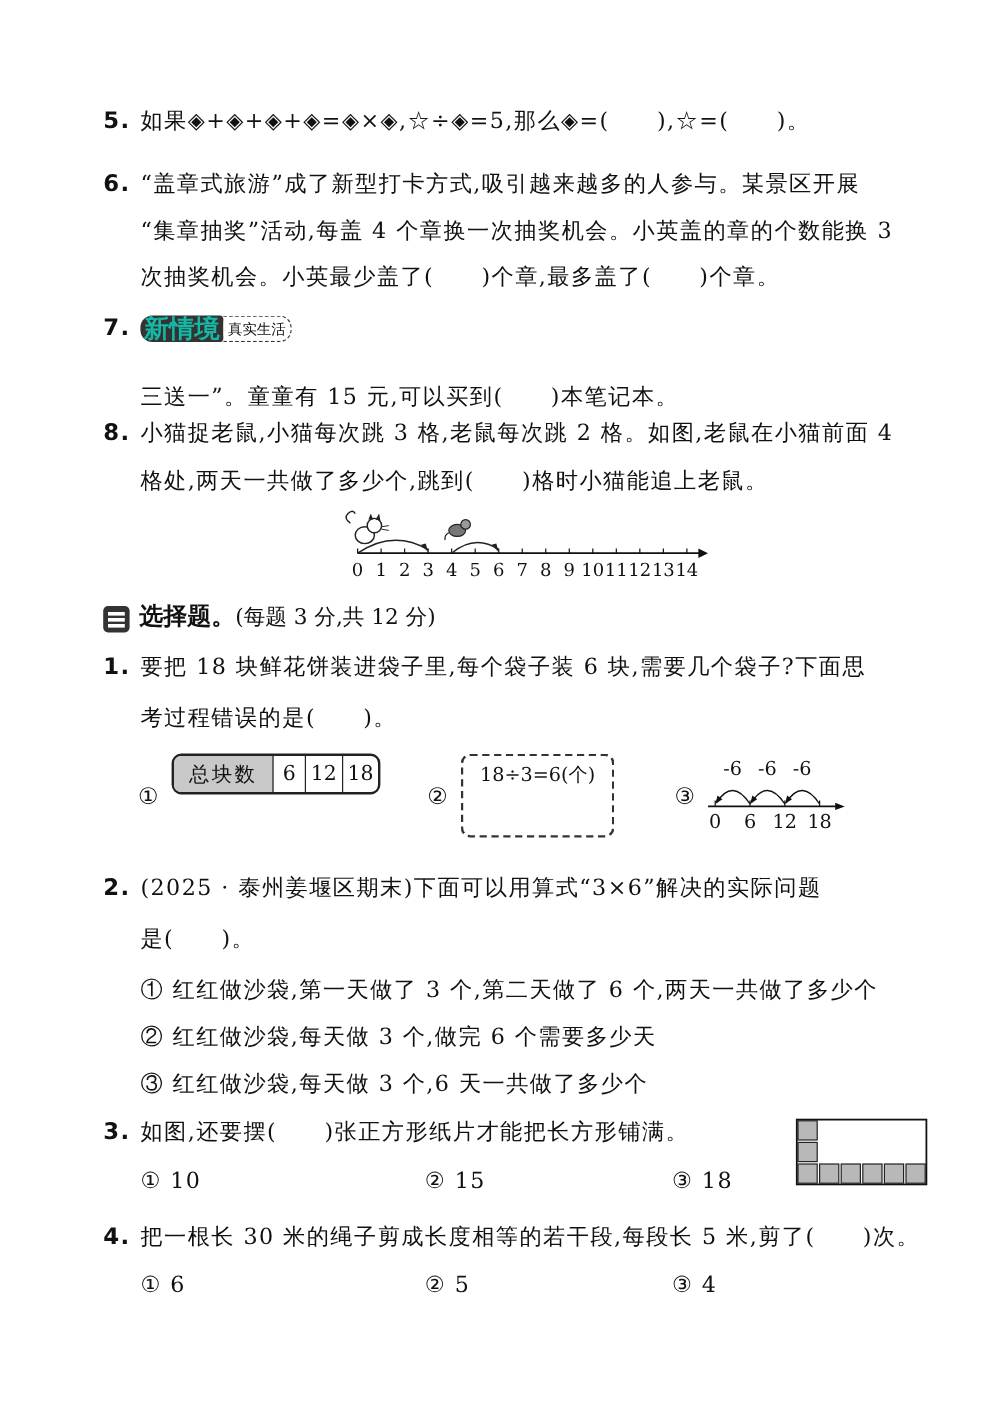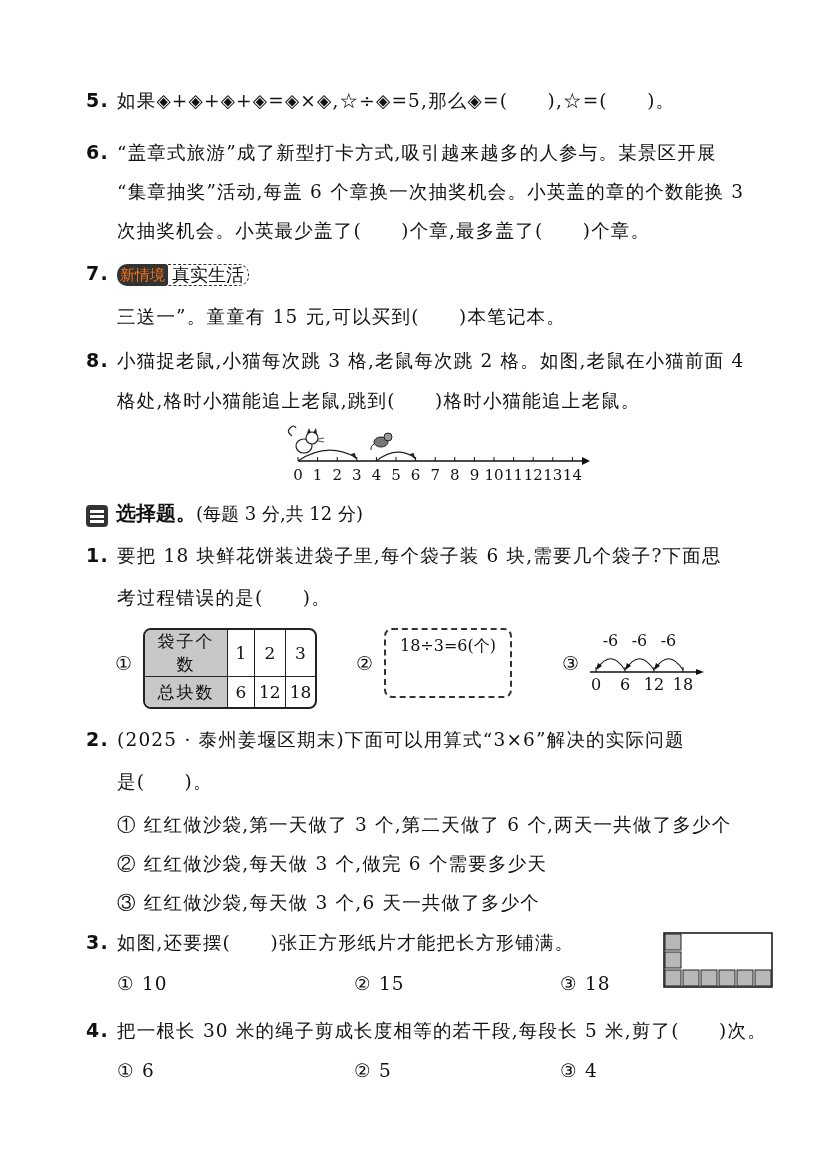--- a/index.html
+++ b/index.html
@@ -3,23 +3,23 @@
 <meta charset="utf-8">
 <style>
   html, body { margin:0; padding:0; background:#fff; }
   body { width:826px; height:1168px; position:relative; overflow:hidden;
          font-family:"DejaVu Serif","Liberation Serif",serif; color:#111; }
   .abs { position:absolute; }
   .line { position:absolute; left:0; font-size:18.5px; letter-spacing:1.2px; white-space:nowrap; }
   .num { font-family:"DejaVu Sans","Liberation Sans",sans-serif; font-weight:bold; font-size:19px; display:inline-block; width:31px; }
   .ind { padding-left:31px; }
   .tag { display:inline-flex; align-items:center; vertical-align:middle; height:22px; margin-right:6px; }
-  .tag-a { background:#333; color:#f97316; border-radius:10px 3px 3px 10px; padding:0 3px; font-size:15px;
-           font-family:"DejaVu Sans",sans-serif; font-weight:normal; letter-spacing:0; height:22px; line-height:22px; }
-  .tag-b { border:1px dashed #333; border-left:none; border-radius:0 10px 10px 0; padding:0 4px; font-size:18px; height:20px; line-height:20px; letter-spacing:0; }
+  .tag-a { background:#333; color:#14b8a6; border-radius:10px 3px 3px 10px; padding:0 3px; font-size:21px;
+           font-family:"DejaVu Sans",sans-serif; font-weight:bold; letter-spacing:0; height:22px; line-height:22px; }
+  .tag-b { border:1px dashed #333; border-left:none; border-radius:0 10px 10px 0; padding:0 4px; font-size:12px; height:20px; line-height:20px; letter-spacing:0; }
   .sec-icon { display:inline-block; width:22px; height:22px; background:#333; border-radius:4px; vertical-align:middle; position:relative; margin-right:8px; }
   .sec-icon span { position:absolute; left:4px; right:4px; height:3px; background:#fff; }
   .sec-title { font-family:"DejaVu Sans","Liberation Sans",sans-serif; font-weight:bold; font-size:20px; }
   .sec-note { font-size:18px; }
   table.opt1 { border-collapse:separate; border-spacing:0; border:2px solid #222; border-radius:8px; overflow:hidden; font-size:17px; }
   table.opt1 td { border-right:1px solid #222; border-bottom:1px solid #222; height:30px; text-align:center; padding:0 4px; min-width:18px; }
   table.opt1 tr:last-child td { border-bottom:none; }
   table.opt1 td:last-child { border-right:none; }
   table.opt1 td.hd { background:#c8c8c8; width:74px; letter-spacing:2px; }
   .opt2 { border:2px dashed #333; border-radius:8px; width:124px; height:66px; font-size:16px; text-align:center; }
@@ -31,37 +31,37 @@
 <body>
 
 <div class="abs" style="left:86px;top:88px;">
   <div class="line" style="top:0;">
     <span class="num">5.</span><span>如果◈+◈+◈+◈=◈×◈,☆÷◈=5,那么◈=(　　),☆=(　　)。</span>
   </div>
 </div>
 
 <div class="abs" style="left:86px;top:140px;">
   <div class="line" style="top:0;"><span class="num">6.</span><span>“盖章式旅游”成了新型打卡方式,吸引越来越多的人参与。某景区开展</span></div>
-  <div class="line ind" style="top:39px;">“集章抽奖”活动,每盖 6 个章换一次抽奖机会。小英盖的章的个数能换 3</div>
+  <div class="line ind" style="top:39px;">“集章抽奖”活动,每盖 4 个章换一次抽奖机会。小英盖的章的个数能换 3</div>
   <div class="line ind" style="top:78px;">次抽奖机会。小英最少盖了(　　)个章,最多盖了(　　)个章。</div>
 </div>
 
 <div class="abs" style="left:86px;top:262px;">
   <div class="line" style="top:0;">
     <span class="num">7.</span><span class="tag">
         <span class="tag-a">新情境</span>
         <span class="tag-b">真实生活</span>
       </span>
   </div>
-  <div class="line ind" style="top:42px;">三送一”。童童有 15 元,可以买到(　　)本笔记本。</div>
+  <div class="line ind" style="top:56px;">三送一”。童童有 15 元,可以买到(　　)本笔记本。</div>
 </div>
 
 <div class="abs" style="left:86px;top:348px;">
   <div class="line" style="top:0;"><span class="num">8.</span><span>小猫捉老鼠,小猫每次跳 3 格,老鼠每次跳 2 格。如图,老鼠在小猫前面 4</span></div>
-  <div class="line ind" style="top:40px;">格处,格时小猫能追上老鼠,跳到(　　)格时小猫能追上老鼠。</div>
+  <div class="line ind" style="top:40px;">格处,两天一共做了多少个,跳到(　　)格时小猫能追上老鼠。</div>
 </div>
 
 <svg class="abs" style="left:278px;top:422px;" width="320" height="64">
   <line x1="20" y1="39" x2="310" y2="39" stroke="#111" stroke-width="1.5"></line>
   <polygon points="312,39 304,35 304,43" fill="#111"></polygon>
   <g id="nl-ticks">
       <line x1="20" y1="35" x2="20" y2="39" stroke="#111" stroke-width="1"></line>
       <text x="20" y="58" text-anchor="middle" font-size="15" fill="#111">0</text>
       <line x1="39.6" y1="35" x2="39.6" y2="39" stroke="#111" stroke-width="1"></line>
       <text x="39.6" y="58" text-anchor="middle" font-size="15" fill="#111">1</text>
@@ -119,26 +119,20 @@
 </div>
 
 <div class="abs" style="left:86px;top:543px;">
   <div class="line" style="top:0;"><span class="num">1.</span><span>要把 18 块鲜花饼装进袋子里,每个袋子装 6 块,需要几个袋子?下面思</span></div>
   <div class="line ind" style="top:42px;">考过程错误的是(　　)。</div>
 </div>
 
 <span class="abs circ" style="left:115px;top:652px;">①</span>
 <table class="abs opt1" style="left:143px;top:628px;">
   <tbody>
-      <tr>
-    <td class="hd">袋子个数</td>
-    <td>1</td>
-    <td>2</td>
-    <td>3</td>
-  </tr>
   <tr>
     <td class="hd">总块数</td>
     <td>6</td>
     <td>12</td>
     <td>18</td>
   </tr>
 </tbody>
   </table>
 
 <span class="abs circ" style="left:356px;top:652px;">②</span>

